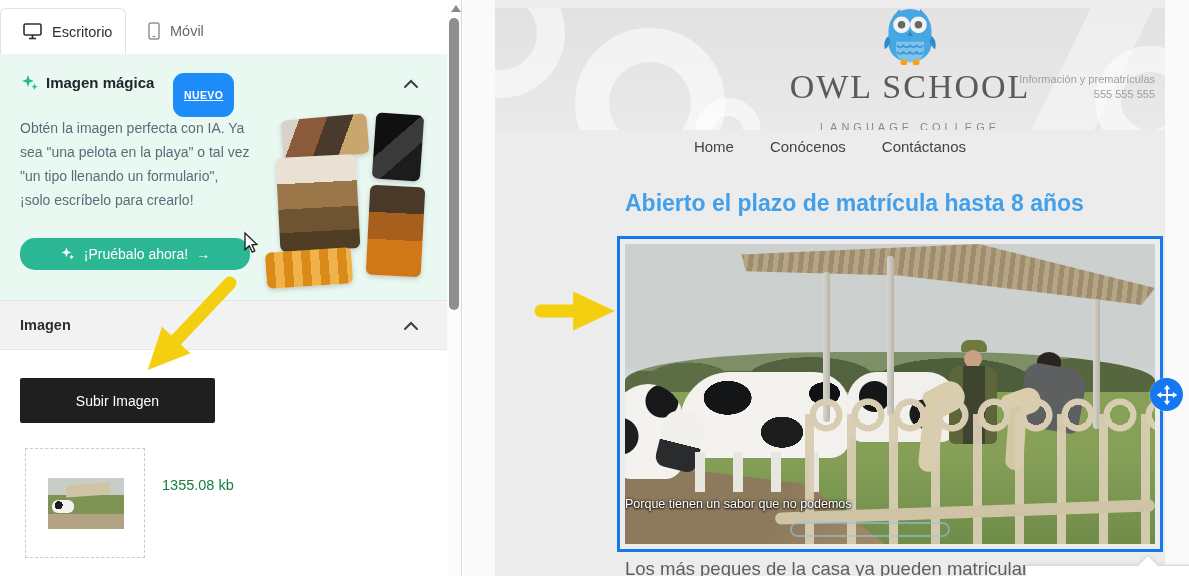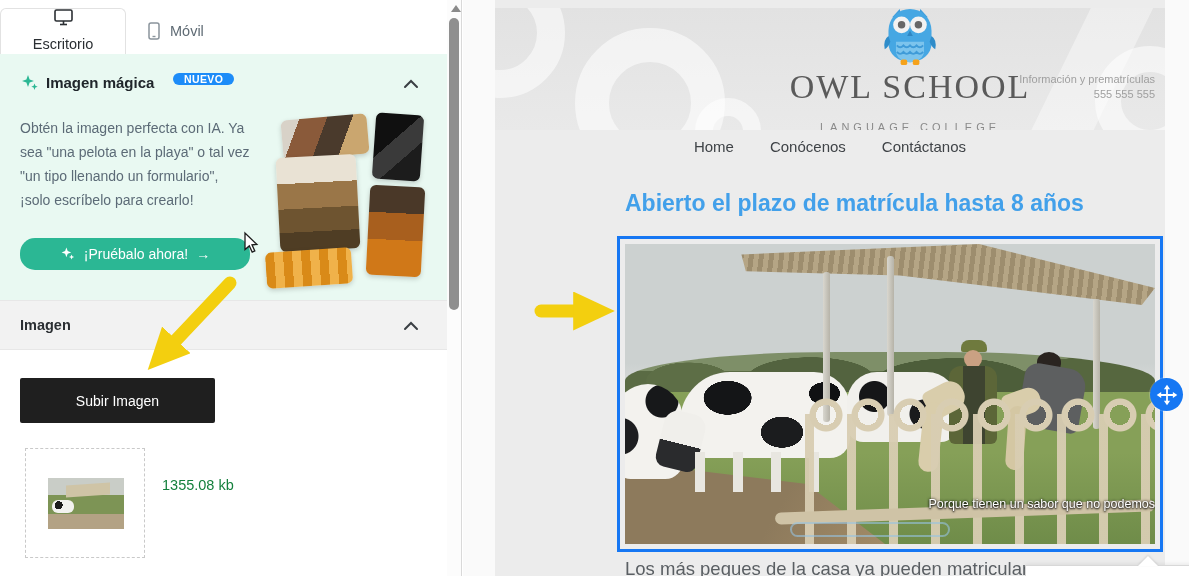--- a/index.html
+++ b/index.html
@@ -7,29 +7,29 @@
               font-family:"Liberation Sans", sans-serif; }
   .abs { position:absolute; }
   #stage { position:relative; width:1189px; height:576px; background:#fff; }
 
   
   #panel { position:absolute; left:0; top:0; width:447px; height:576px; background:#fff; }
   .tabbar { position:absolute; left:0; top:0; width:447px; height:54px; background:#fff; }
   .tab { position:absolute; top:8px; height:46px; display:flex; align-items:center; gap:10px;
          padding:0 22px; font-size:14.5px; color:#2b2f33; cursor:pointer; }
   .tab.active { left:0; width:126px; border:1px solid #e2e2e2; border-bottom:none;
-                border-radius:6px 6px 0 0; background:#fff; font-weight:400;flex-direction:column; }
+                border-radius:6px 6px 0 0; background:#fff; font-weight:400; }
   .tab.inactive { left:126px; color:#5f6b74; }
   .tab svg { flex:0 0 auto; }
 
   .magic { position:absolute; left:0; top:54px; width:447px; height:246px; background:#e9f9f2; }
   .magic-head { position:absolute; left:0; top:14px; width:447px; height:32px;text-align:right; }
   .magic-title { position:absolute; left:46px; top:6px; font-size:15px; font-weight:700; color:#20262b; }
   .badge { position:absolute; left:173px; top:5px; background:#1d8cf8; color:#fff; font-size:10.5px;
-           font-weight:700; letter-spacing:.4px; padding:0 11px; border-radius:11px; }
+           font-weight:700; letter-spacing:.4px; padding:16px 11px; border-radius:11px;text-decoration:underline; }
   .chev { position:absolute; width:16px; height:10px; }
   .magic-desc { position:absolute; left:20px; top:62px; width:232px; font-size:14px;
                 line-height:24px; color:#5c6b77; }
   .cta { position:absolute; left:20px; top:184px; width:230px; height:32px; background:#2bb794;
          border:none; border-radius:15px; color:#fff; font-size:14px; display:flex;
          align-items:center; justify-content:center; gap:8px; cursor:pointer;
          font-family:"Liberation Sans", sans-serif; }
   .collage { position:absolute; left:258px; top:60px; width:175px; height:180px; }
   .ph { position:absolute; border-radius:6px; box-shadow:0 2px 5px rgba(0,0,0,.18); }
   .phA { left:24px; top:3px;  width:86px; height:40px; transform:rotate(-5deg);
@@ -159,21 +159,21 @@
            border-radius:9px; transform:rotate(4deg); }
   .pen { position:absolute; left:180px; top:170px; width:350px; height:130px;
          background:repeating-linear-gradient(90deg, rgba(216,205,178,.95) 0 9px, transparent 9px 42px); }
   .pen-loops { position:absolute; left:180px; top:150px; width:350px; height:42px;
          background:radial-gradient(circle 16px at 21px 21px, transparent 0 10px, #d8cdb2 10px 16px, transparent 17px);
          background-size:42px 42px; }
   .pen-rail { position:absolute; left:150px; top:262px; width:380px; height:12px; background:#cfc3a6;
               border-radius:6px; transform:rotate(-2deg); }
   .video-hint { position:absolute; left:165px; top:278px; width:160px; height:15px;
                 border:2px solid rgba(150,195,225,.6); border-radius:8px; }
-  .caption { position:absolute; left:0; top:252px; width:530px; text-align:right; color:#fff;
+  .caption { position:absolute; left:0; top:252px; width:530px; text-align:left; color:#fff;
              font-size:12.5px; line-height:16px; text-shadow:0 0 3px #000, 0 1px 2px #000; }
 
   .move-handle { position:absolute; left:655px; top:378px; width:33px; height:33px; background:#1677f3;
                  border-radius:50%; display:flex; align-items:center; justify-content:center;
                  cursor:move; box-shadow:0 0 0 1px rgba(255,255,255,.2); }
   .body-text { position:absolute; left:130px; top:558px; width:540px; font-size:18.5px; color:#5a5f63; }
 
   .tooltip { position:absolute; left:1025px; top:565px; width:170px; height:11px; background:#fff;
              border:1px solid #d8d8d8; border-bottom:none; box-shadow:0 -1px 4px rgba(0,0,0,.08); }
   .tooltip::before { content:""; position:absolute; left:112px; top:-10px; width:0; height:0;

